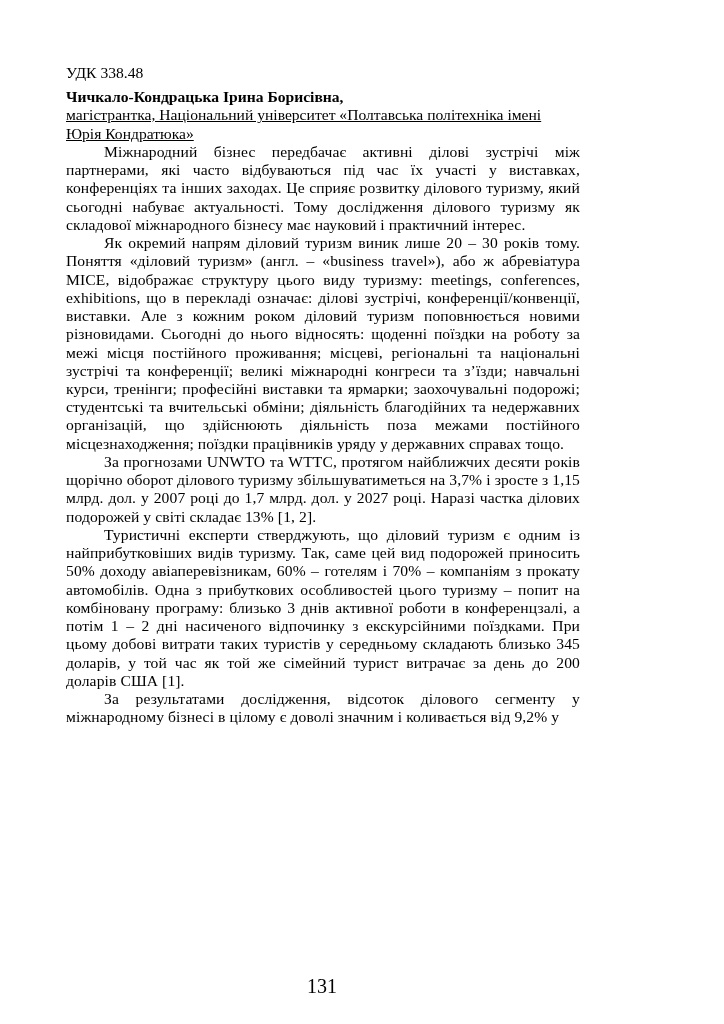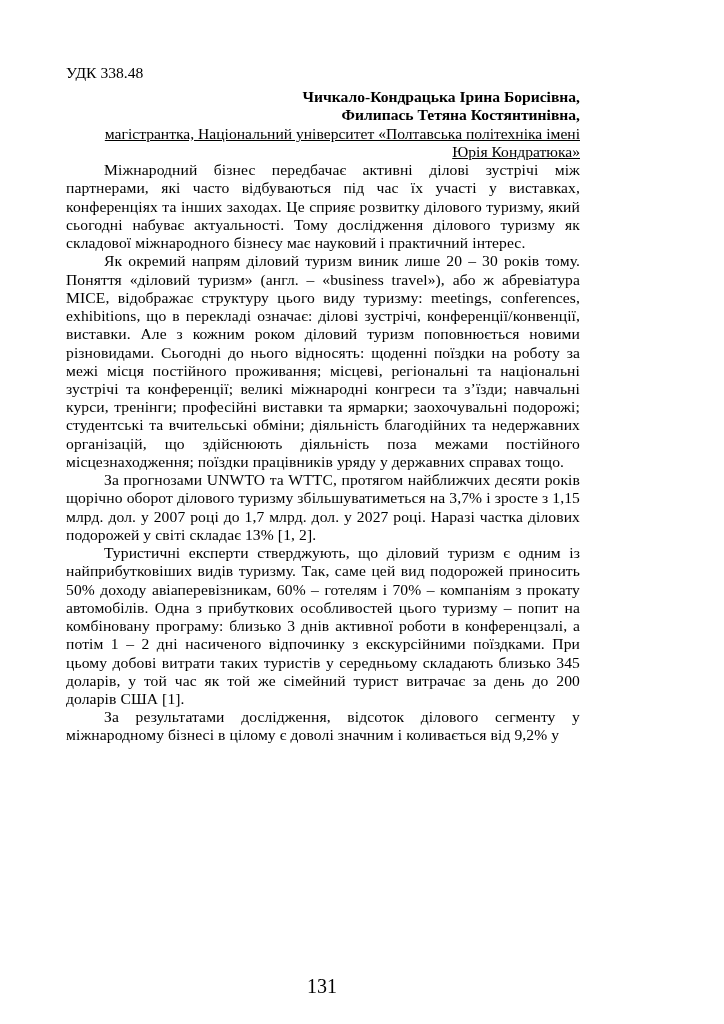--- a/index.html
+++ b/index.html
@@ -17,21 +17,21 @@
     font-family: "Liberation Serif", "DejaVu Serif", serif;
     color: #000000;
     font-size: 15.6px;
     line-height: 1.17;
   }
   .udc {
     text-align: left;
     margin-bottom: 6px;
   }
   .authors {
-    text-align: right;
+    text-align: left;
   }
   .author-name {
     font-weight: bold;
   }
   .author-role {
     font-weight: normal;
   }
   .affiliation {
     font-weight: normal;
     max-width: 520px;
@@ -63,21 +63,20 @@
 </style>
 </head>
 <body>
 
 <div class="page">
 
   <div class="udc">УДК 338.48</div>
 
   <div class="authors">
     <div class="author-name">Чичкало-Кондрацька Ірина Борисівна,</div>
-    <div class="author-name">Филипась Тетяна Костянтинівна,</div>
     <div class="author-role affiliation">магістрантка, Національний університет «Полтавська політехніка імені Юрія Кондратюка»</div>
   </div>
 
 
   <div class="body-text">
     <p>Міжнародний бізнес передбачає активні ділові зустрічі між партнерами, які часто відбуваються під час їх участі у виставках, конференціях та інших заходах. Це сприяє розвитку ділового туризму, який сьогодні набуває актуальності. Тому дослідження ділового туризму як складової міжнародного бізнесу має науковий і практичний інтерес.</p>
     <p>Як окремий напрям діловий туризм виник лише 20 – 30 років  тому. Поняття «діловий туризм» (англ. – «business travel»), або ж абревіатура MICE, відображає структуру цього виду туризму: meetings, conferences, exhibitions, що в перекладі означає: ділові зустрічі,  конференції/конвенції, виставки. Але з кожним роком діловий туризм поповнюється новими різновидами. Сьогодні до нього відносять: щоденні поїздки на роботу за межі місця постійного проживання; місцеві, регіональні та національні зустрічі та конференції; великі міжнародні конгреси та з’їзди; навчальні курси, тренінги; професійні виставки та ярмарки; заохочувальні подорожі; студентські та вчительські обміни; діяльність благодійних та недержавних організацій, що здійснюють діяльність поза межами постійного місцезнаходження; поїздки працівників уряду у державних справах тощо.</p>
     <p>За прогнозами UNWTO та WTTC, протягом найближчих десяти років щорічно оборот ділового туризму збільшуватиметься на 3,7% і зросте з 1,15 млрд. дол. у 2007 році до 1,7 млрд.  дол. у 2027 році. Наразі частка ділових подорожей у світі складає 13% [1, 2].</p>
     <p>Туристичні експерти стверджують, що діловий туризм є одним із найприбутковіших видів туризму. Так, саме цей вид подорожей приносить 50% доходу авіаперевізникам, 60% – готелям і 70% – компаніям з прокату автомобілів. Одна з прибуткових особливостей цього туризму – попит на комбіновану програму: близько 3 днів активної роботи в конференцзалі, а потім 1 – 2 дні насиченого відпочинку  з екскурсійними поїздками. При цьому добові витрати таких туристів у середньому складають близько 345 доларів, у той час як той же сімейний турист витрачає за день до 200 доларів США [1].</p>
     <p>За результатами дослідження, відсоток ділового сегменту у міжнародному бізнесі в цілому є доволі значним і коливається від 9,2% у</p>

